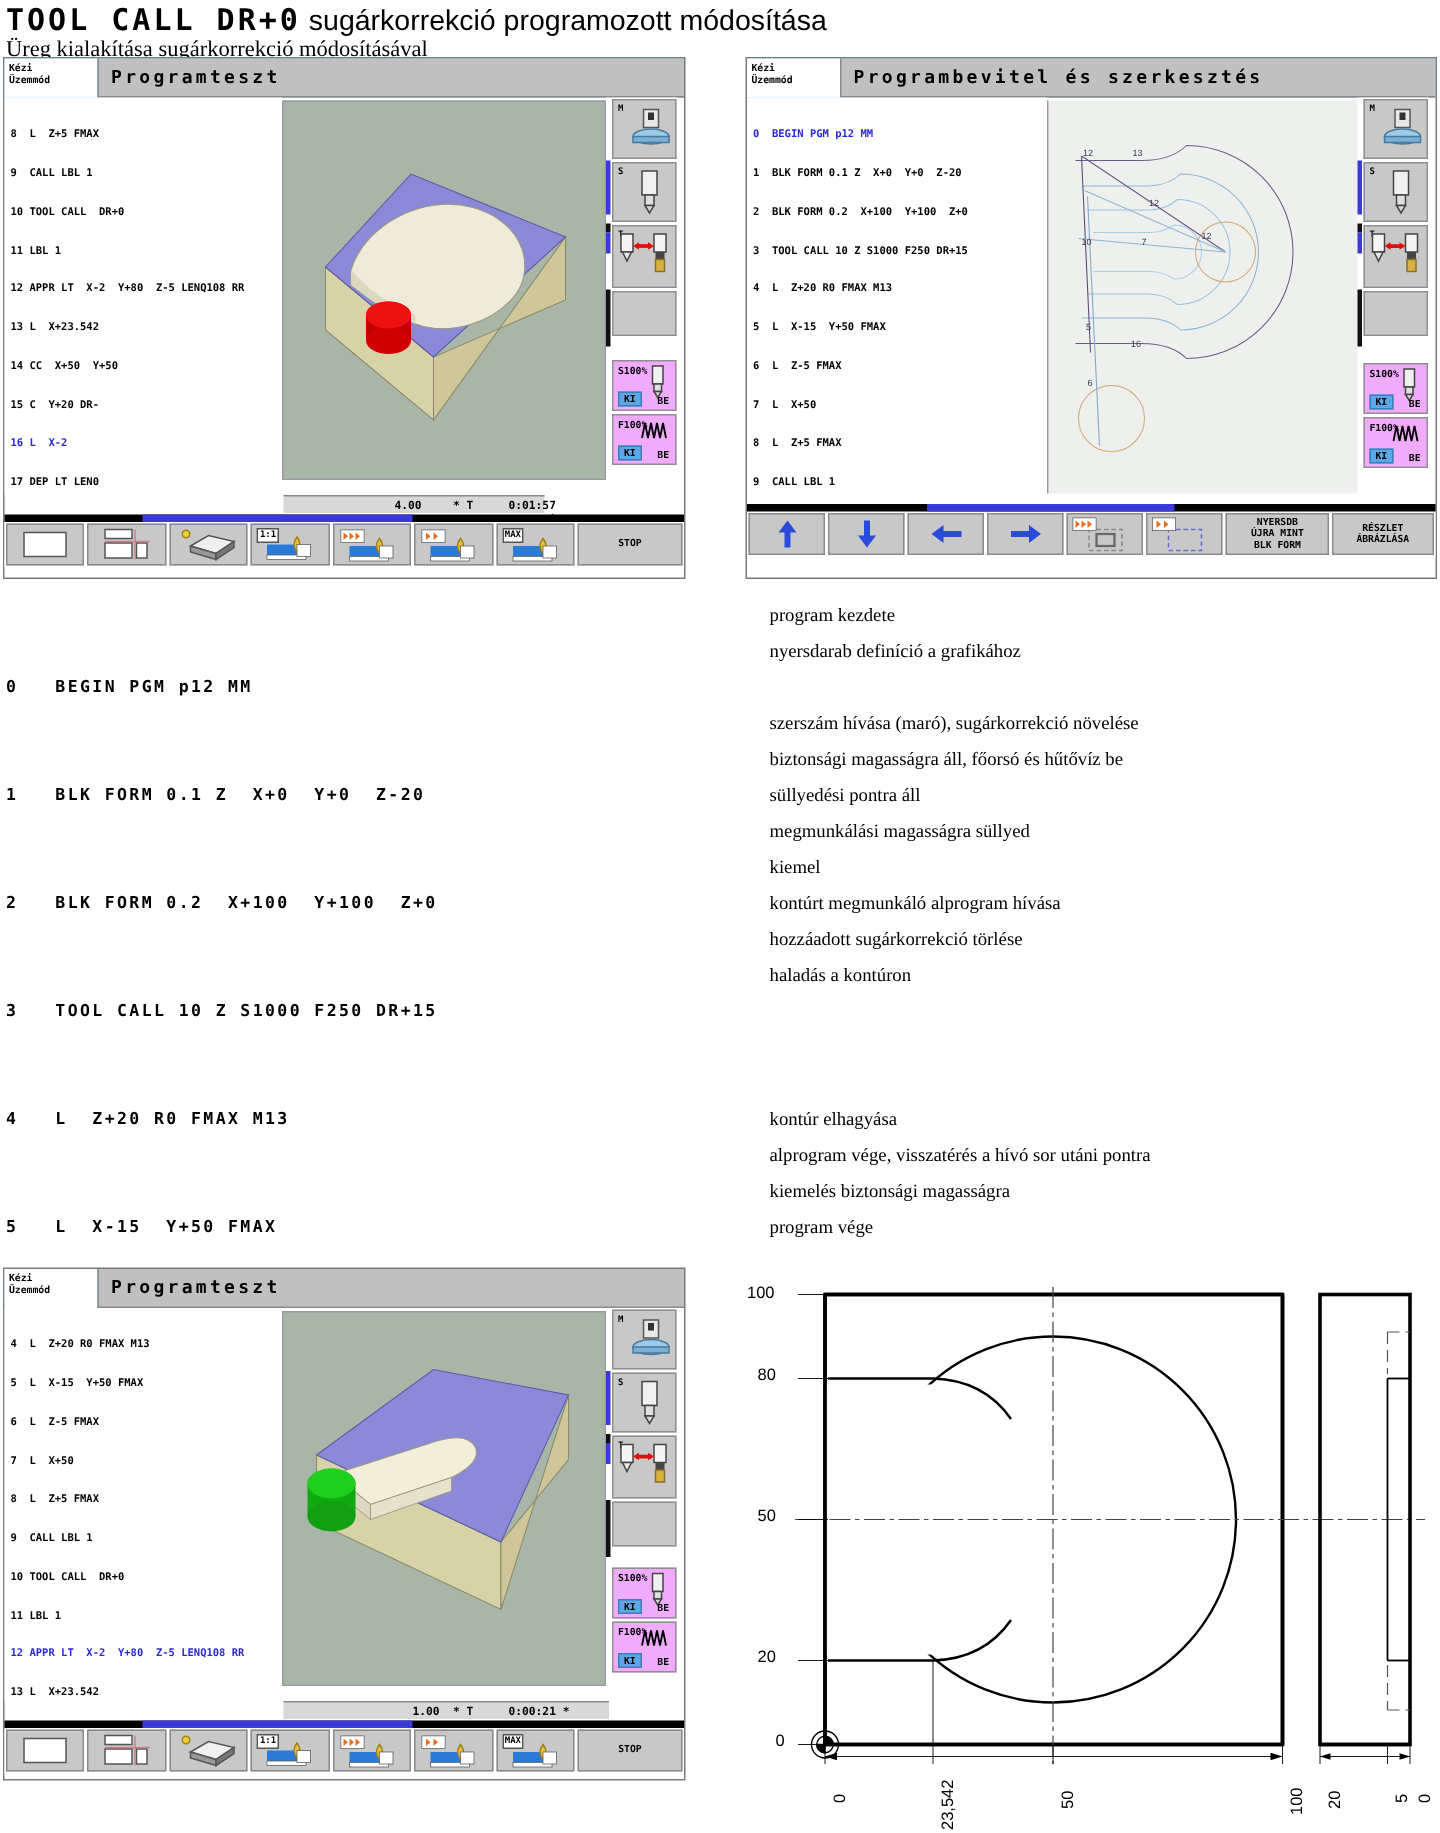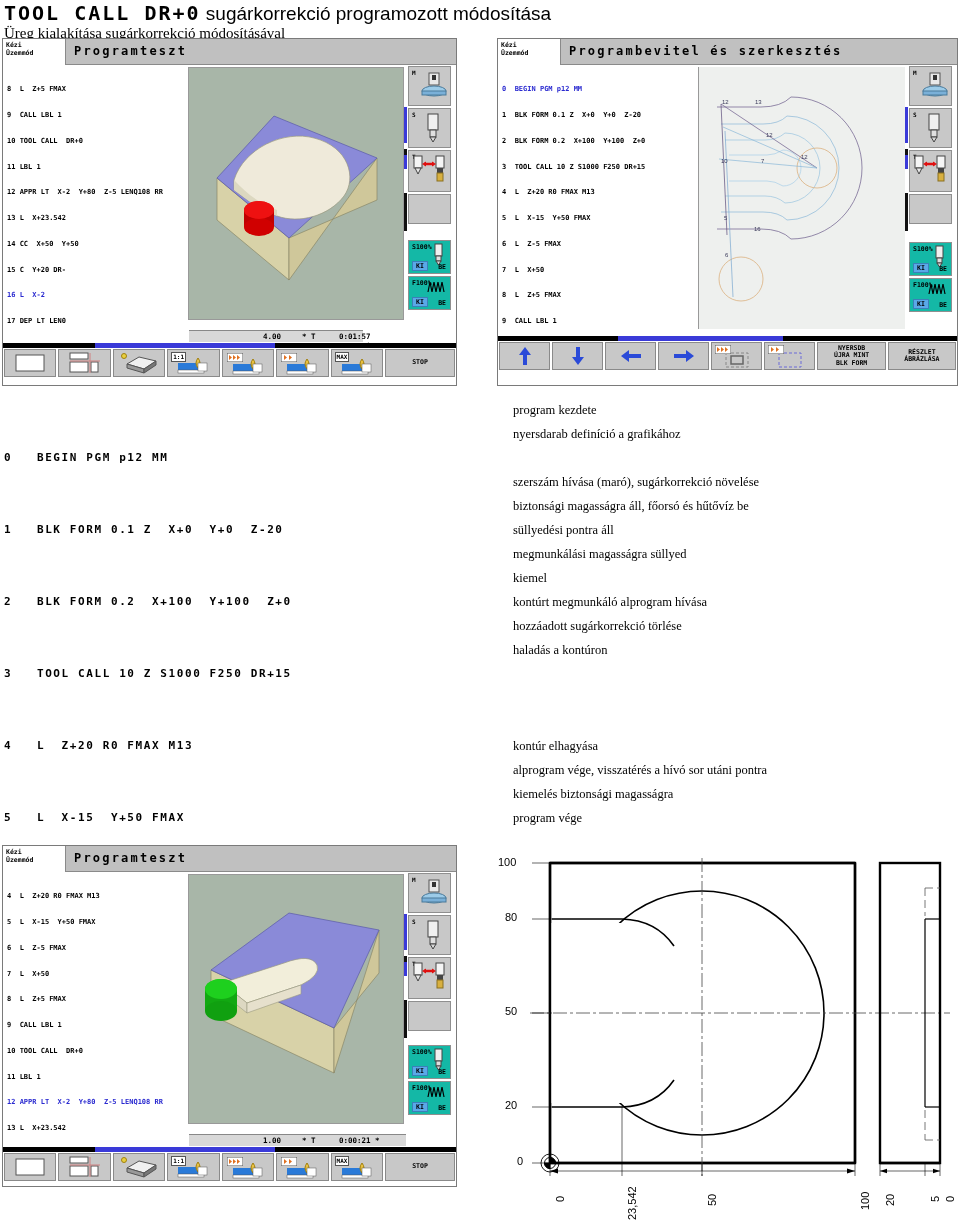--- a/index.html
+++ b/index.html
@@ -65,21 +65,21 @@
   }
   .sbox .lbl {
     position:absolute; left:3px; top:2px;
     font-family:"DejaVu Sans Mono", monospace;
     font-size:6px; font-weight:bold;
   }
   .blue-bar { position:absolute; left:0; width:3px; background:#3a3ad8; }
   .black-bar { position:absolute; left:0; width:3px; background:#111; }
 
   .ovbox {
-    background:#14b8a6; border:1px solid #8f8f8f;
+    background:#f0abfc; border:1px solid #8f8f8f;
     margin:1px 1px 2px 4px; height:34px; position:relative;padding-left:32px;
   }
   .ovbox .t {
     position:absolute; left:3px; top:2px;
     font-family:"DejaVu Sans Mono", monospace;
     font-size:6.5px; font-weight:bold;
   }
   .ovbox .ki {
     position:absolute; left:3px; bottom:2px; background:#5aa8e8;
     color:#000; font-family:"DejaVu Sans Mono", monospace;
@@ -644,21 +644,21 @@
         <span class="t">F100%</span>
         <svg width="20" height="14" style="position:absolute;right:3px;top:3px;">
           <polyline points="1,12 3,2 5,12 7,2 9,12 11,2 13,12 15,2 17,12" fill="none" stroke="#000" stroke-width="1.2"></polyline>
         </svg>
         <span class="ki">KI</span>
         <span class="be">BE</span>
       </div>
     </div>
   </div>
   <div class="statusline" style="margin-left:186px;width:217px;">
-    <span class="sl" style="left:74px;">1.00</span>
+    <span class="sl" style="left:86px;">1.00</span>
     <span class="sl" style="left:113px;">* T</span>
     <span class="sl" style="left:150px;">0:00:21 *</span>
   </div>
   <div class="progressrow" style="margin-top:1px;">
     <div class="fill" style="width:180px;left:92px;"></div>
   </div>
   <div class="softkeys">
     <div class="skey">
       <svg width="34" height="20">
           <rect x="3" y="2" width="28" height="16" fill="#fff" stroke="#555"></rect>

